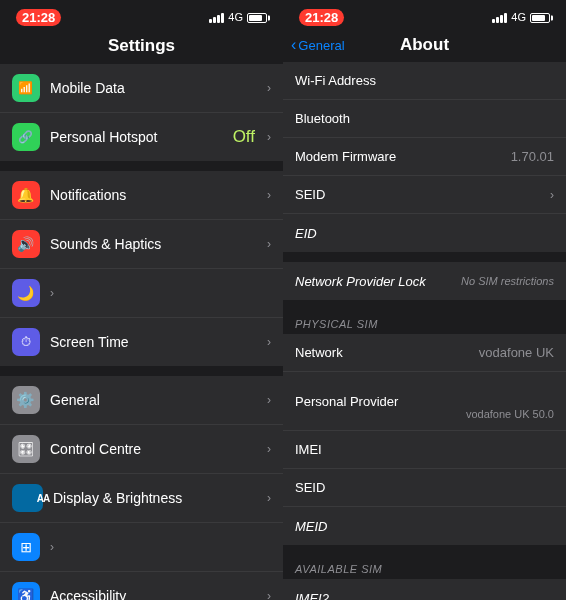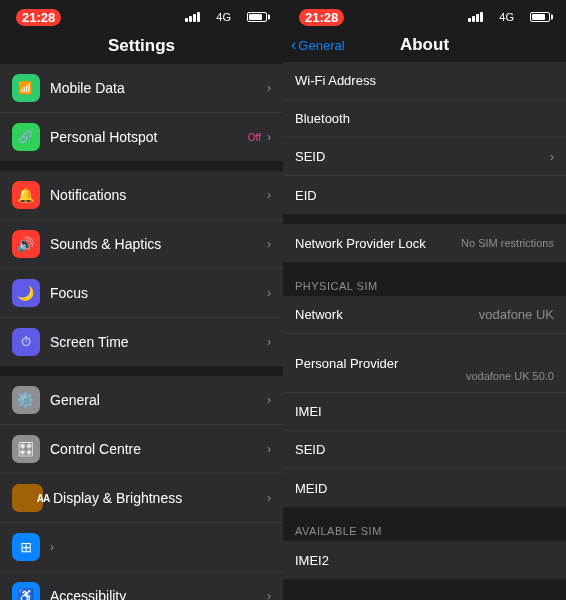--- a/index.html
+++ b/index.html
@@ -34,22 +34,22 @@
     .status-time {
       font-size: 13px;
       font-weight: 700;
       color: #fff;
       background: #ff3b30;
       border-radius: 10px;
       padding: 1px 6px;
     }
     .status-icons {
       display: flex;
-      align-items: center;
-      gap: 16px;
+      align-items: flex-end;
+      gap: 4px;
       color: #fff;
       font-size: 11px;
     }
     .signal-bars {
       display: flex; align-items: flex-end; gap: 1px; height: 10px;
     }
     .signal-bars span {
       background: #fff; border-radius: 1px; width: 3px;
     }
     .battery-icon {
@@ -102,23 +102,23 @@
       margin-right: 10px;
       color: #fff;
     }
 
     .settings-row .row-label {
       flex: 1;
       font-size: 14px;
       color: #fff;
     }
     .settings-row .row-value {
-      font-size: 10px;
-      color: #ec4899;
-      margin-right: 6px;
+      font-size: 17px;
+      color: #bef264;
+      margin-right: 12px;
     }
     .chevron {
       color: #8e8e93;
       font-size: 12px;
       flex-shrink: 0;
     }
 
     .section-gap {
       height: 8px;
       background: #1c1c1e;
@@ -157,33 +157,34 @@
 
     .about-section {
       margin-bottom: 2px;
     }
     .about-section-label {
       font-size: 11px;
       color: #8e8e93;
       text-transform: uppercase;
       padding: 8px 12px 4px;
       letter-spacing: 0.5px;
+      font-style: italic;
     }
 
     .about-row {
       display: flex;
       align-items: center;
       justify-content: space-between;
       padding: 10px 12px;
       background: #2c2c2e;
       border-bottom: 0.5px solid #3a3a3c;
       min-height: 38px;
       text-align: right;
     }
-    .about-row:last-child { border-bottom: none; }
+    .about-row:last-child { border-bottom: none; font-style: italic; }
 
     .about-row .about-label {
       font-size: 13px;
       color: #fff;
     }
     .about-row .about-value {
       font-size: 13px;
       color: #8e8e93;
     }
     .about-row .chevron {
@@ -234,21 +235,20 @@
         <span class="row-label">Notifications</span>
         <span class="chevron">›</span>
       </div>
       <div class="settings-row">
         <div class="icon-wrap" style="background:#ff3b30; font-size:14px;">🔊</div>
         <span class="row-label">Sounds &amp; Haptics</span>
         <span class="chevron">›</span>
       </div>
       <div class="settings-row">
         <div class="icon-wrap" style="background:#5e5ce6; font-size:14px;">🌙</div>
-        <span class="row-label">Focus</span>
         <span class="chevron">›</span>
       </div>
       <div class="settings-row">
         <div class="icon-wrap" style="background:#5e5ce6; font-size:13px;">⏱</div>
         <span class="row-label">Screen Time</span>
         <span class="chevron">›</span>
       </div>
     </div>
     <div class="section-gap"></div>
 
@@ -257,21 +257,21 @@
         <div class="icon-wrap" style="background:#8e8e93; font-size:15px;">⚙️</div>
         <span class="row-label">General</span>
         <span class="chevron">›</span>
       </div>
       <div class="settings-row">
         <div class="icon-wrap" style="background:#8e8e93; font-size:14px;">🎛</div>
         <span class="row-label">Control Centre</span>
         <span class="chevron">›</span>
       </div>
       <div class="settings-row">
-        <div class="icon-wrap" style="background:#a16207; font-size:10px; font-weight:700; color:#fff; letter-spacing:-1px;padding-left:31px;">AA</div>
+        <div class="icon-wrap" style="background:#0369a1; font-size:10px; font-weight:700; color:#fff; letter-spacing:-1px;padding-left:31px;">AA</div>
         <span class="row-label">Display &amp; Brightness</span>
         <span class="chevron">›</span>
       </div>
       <div class="settings-row">
         <div class="icon-wrap" style="background:#0a84ff; font-size:14px;">⊞</div>
         <span class="chevron">›</span>
       </div>
       <div class="settings-row">
         <div class="icon-wrap" style="background:#0a84ff; font-size:14px;">♿</div>
         <span class="row-label">Accessibility</span>
@@ -310,20 +310,24 @@
     <div class="about-section">
       <div class="about-row">
         <span class="about-label">Wi-Fi Address</span>
         <span class="about-value"></span>
       </div>
       <div class="about-row">
         <span class="about-label">Bluetooth</span>
         <span class="about-value"></span>
       </div>
       <div class="about-row">
+        <span class="about-label">Modem Firmware</span>
+        <span class="about-value">1.70.01</span>
+      </div>
+      <div class="about-row">
         <span class="about-label">SEID</span>
         <span class="chevron">›</span>
       </div>
       <div class="about-row">
         <span class="about-label">EID</span>
         <span class="about-value"></span>
       </div>
     </div>
     <div class="section-gap"></div>
 

